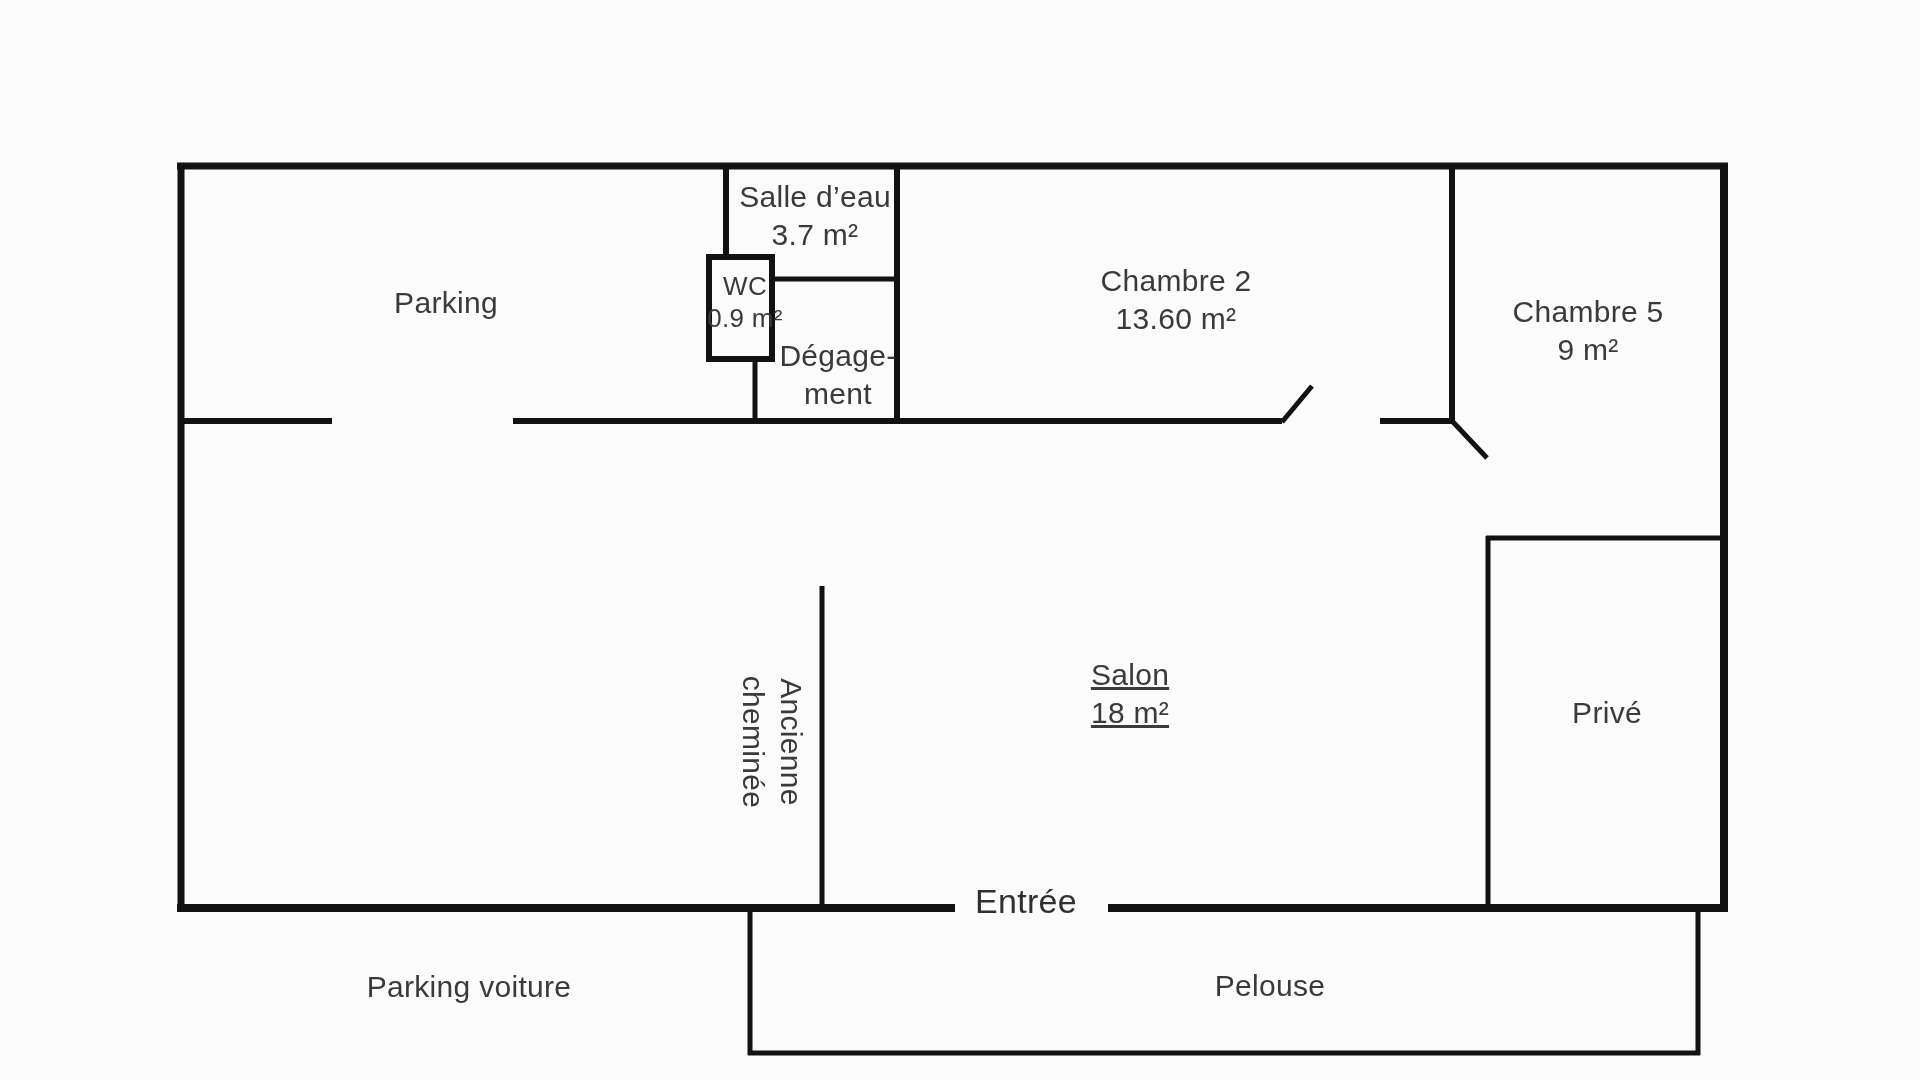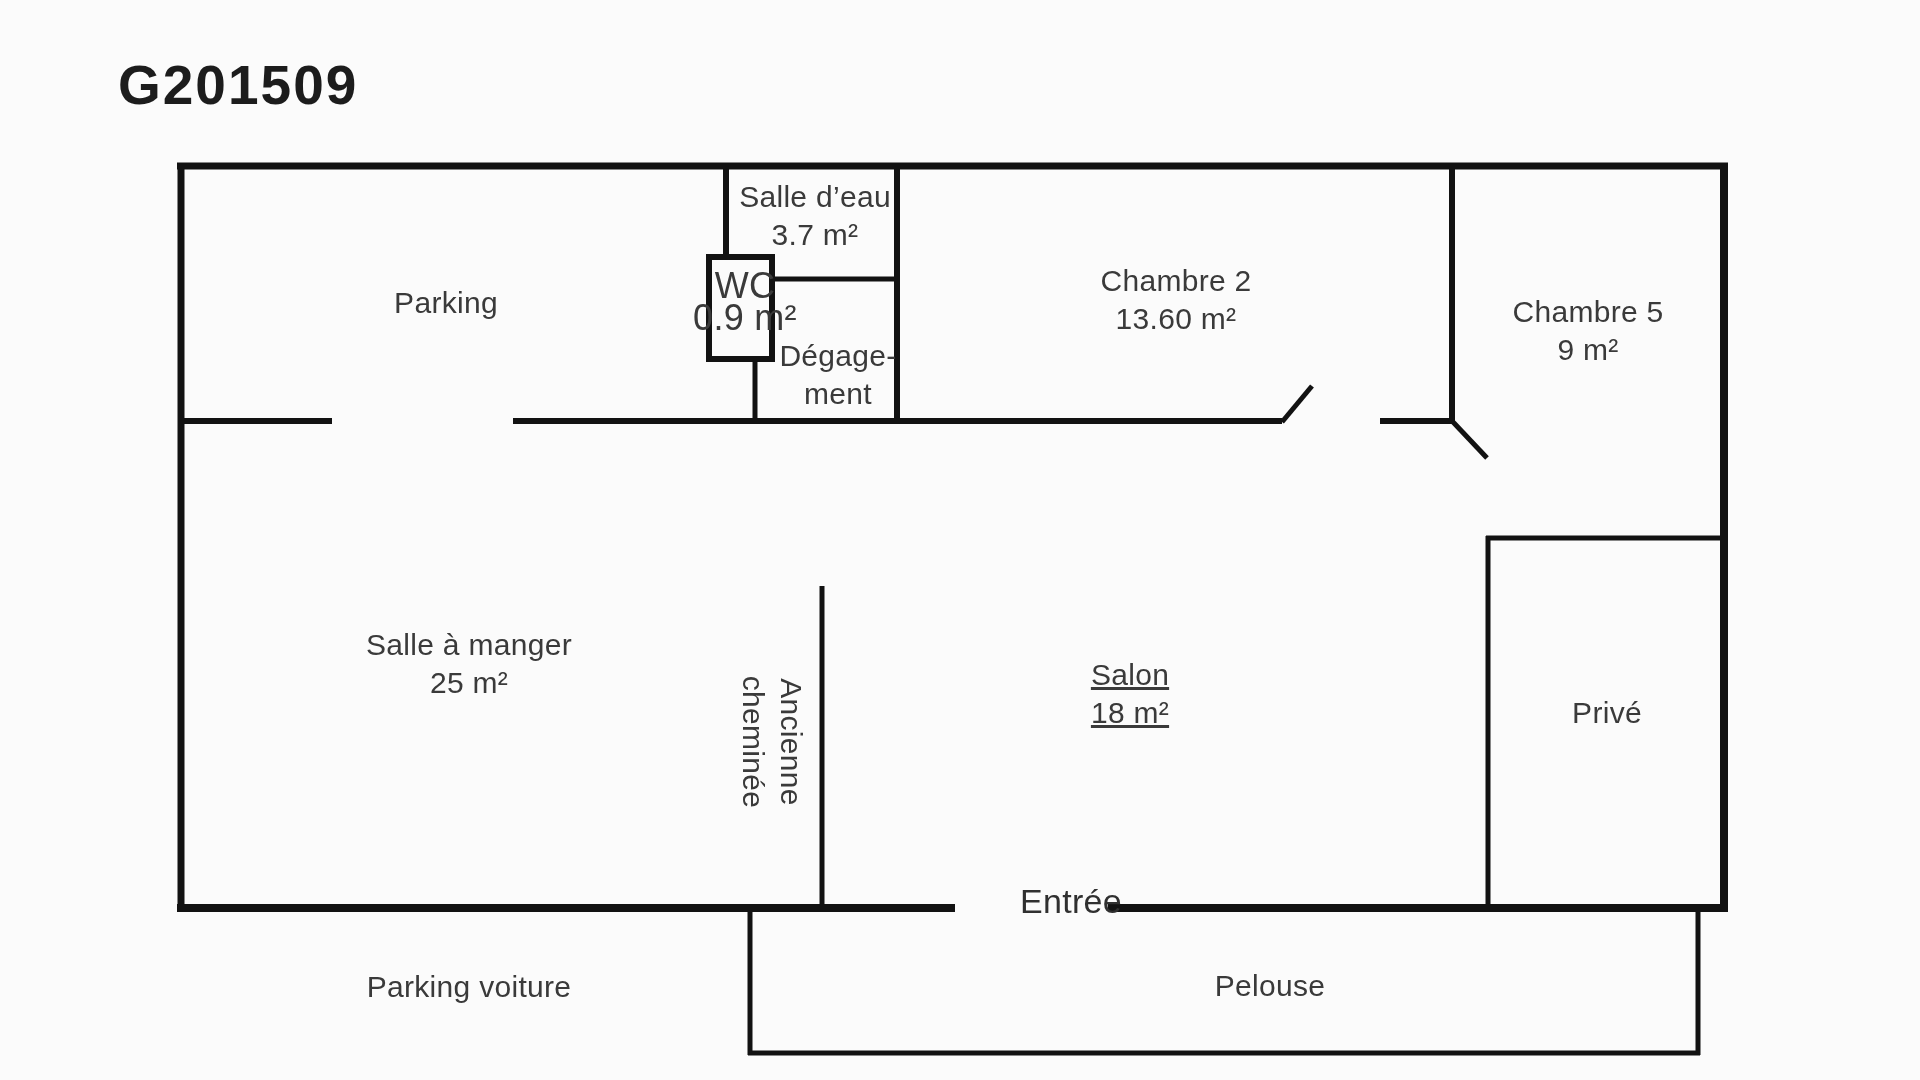--- a/index.html
+++ b/index.html
@@ -30,22 +30,22 @@
   .label{
     position:absolute;
     transform:translate(-50%,-50%);
     color:var(--label);
     font-size:30px;
     line-height:38px;
     text-align:center;
     white-space:nowrap;
     letter-spacing:0.3px;
   }
-  .label.small{font-size:36px;line-height:32px;}
-  .label.big{font-size:34px;line-height:38px;color:#303030;margin-left:45px;}
+  .label.small{font-size:26px;line-height:32px;}
+  .label.big{font-size:34px;line-height:38px;color:#303030;}
   .label.rotated{transform:translate(-50%,-50%) rotate(90deg);}
 </style>
 </head>
 <body>
 
 <div class="canvas">
 
   <svg class="plan" width="1920" height="1080" viewBox="0 0 1920 1080">
 
     <line class="wall" x1="177" y1="166" x2="1728" y2="166" stroke-width="7"></line>
@@ -71,21 +71,20 @@
     <line class="wall" x1="1488" y1="536" x2="1488" y2="908" stroke-width="5"></line>
     <line class="wall" x1="1486" y1="538" x2="1724" y2="538" stroke-width="5"></line>
 
     <line class="wall" x1="822" y1="586" x2="822" y2="910" stroke-width="5"></line>
 
     <line class="wall" x1="750" y1="908" x2="750" y2="1055" stroke-width="5"></line>
     <line class="wall" x1="748" y1="1053" x2="1700" y2="1053" stroke-width="5"></line>
     <line class="wall" x1="1698" y1="908" x2="1698" y2="1055" stroke-width="5"></line>
   </svg>
 
-  <div class="page-title">G201509</div>
 
   <div class="label" style="left:446px;top:303px;">Parking</div>
 
   <div class="label" style="left:815px;top:216px;">
     <div>Salle d’eau</div>
     <div>3.7 m²</div>
   </div>
 
   <div class="label small" style="left:745px;top:302px;">
     <div>WC</div>
@@ -100,24 +99,20 @@
   <div class="label" style="left:1176px;top:300px;">
     <div>Chambre 2</div>
     <div>13.60 m²</div>
   </div>
 
   <div class="label" style="left:1588px;top:331px;">
     <div>Chambre 5</div>
     <div>9 m²</div>
   </div>
 
-  <div class="label" style="left:469px;top:664px;">
-    <div>Salle à manger</div>
-    <div>25 m²</div>
-  </div>
 
   <div class="label rotated" style="left:772px;top:742px;">
     <div>Ancienne</div>
     <div>cheminée</div>
   </div>
 
   <div class="label" style="left:1130px;top:694px;text-decoration:underline;">
     <div>Salon</div>
     <div>18 m²</div>
   </div>

